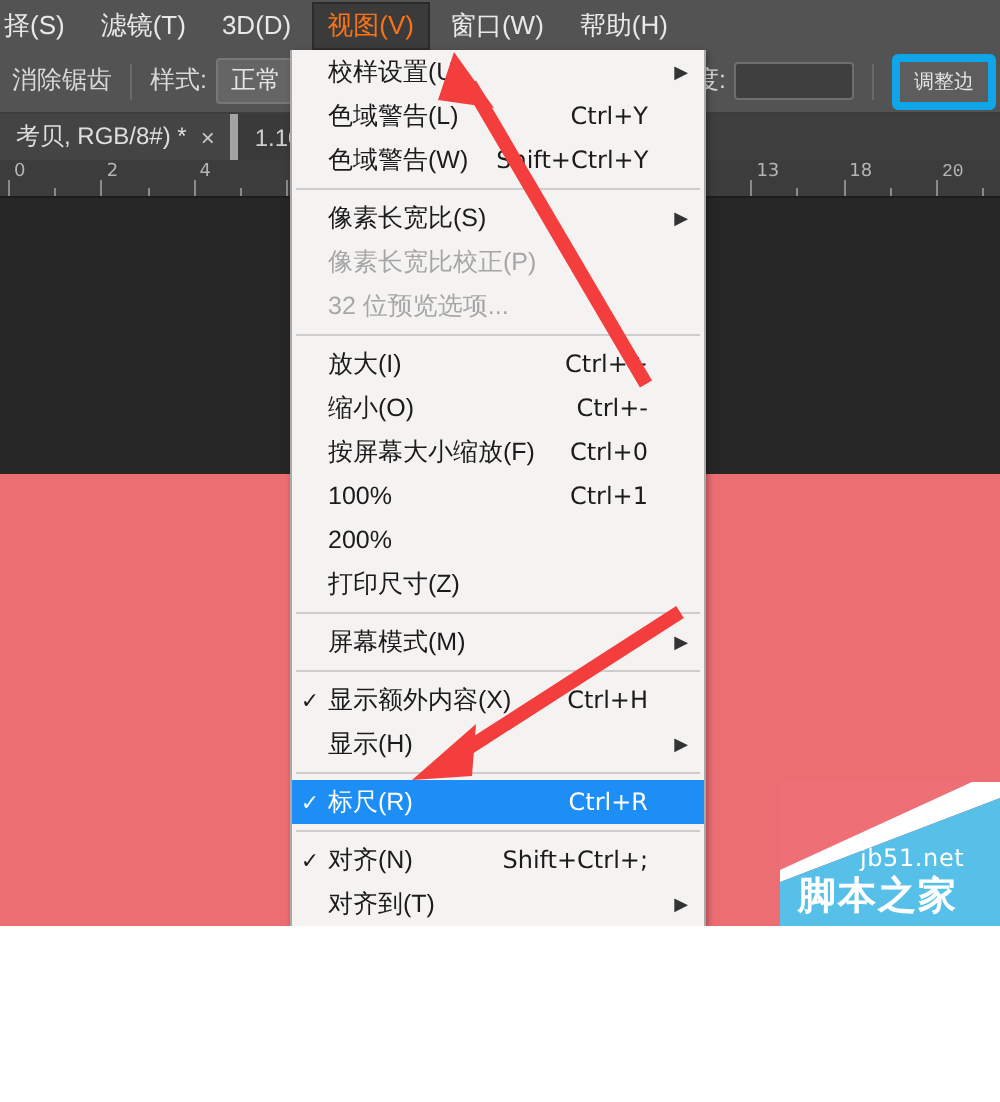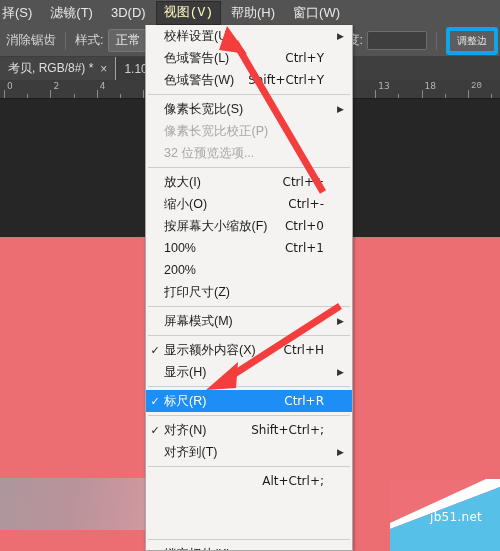--- a/index.html
+++ b/index.html
@@ -6,21 +6,21 @@
     margin: 0;
     padding: 0;
     background: #ffffff;
   }
   body {
     font-family: "Liberation Sans", "DejaVu Sans", sans-serif;
   }
   #app {
     position: relative;
     width: 500px;
-    height: 551px;
+    height: 463px;
     overflow: hidden;
     background: #535353;
     user-select: none;
   }
 
   
   #menubar {
     position: absolute;
     left: 0; top: 0;
     width: 500px; height: 25px;
@@ -32,23 +32,22 @@
     font-size: 13px;
     color: #e8e8e8;
     padding: 4px 8px 5px 8px;
     margin-left: 2px;
     white-space: nowrap;
     line-height: 15px;
   }
   .menu-top.first { margin-left: -6px; }
   .menu-top.active {
     background: #3b3b3b;
-    color: #fef9c3;
+    color: #f97316;
     box-shadow: inset 0 0 0 1px #2b2b2b;
-    font-family: Liberation Mono, monospace;
   }
 
   
   #optionsbar {
     position: absolute;
     left: 0; top: 25px;
     width: 500px; height: 31px;
     background: #535353;
     border-bottom: 1px solid #3d3d3d;
     display: flex;
@@ -98,21 +97,21 @@
     align-items: stretch;
     font-size: 12px;
   }
   .doc-tab {
     display: flex;
     align-items: center;
     gap: 7px;
     padding: 0 8px;
     color: #cfcfcf;
     background: #3a3a3a;
-    border-right: 1px solid #a3a3a3;
+    border-right: 4px solid #a3a3a3;
     white-space: nowrap;
   }
   .doc-tab.active { background: #444; color: #dedede; }
   .tab-close { color: #c9c9c9; font-size: 12px; }
   .tab-flex { flex: 1; background: #3f3f3f; }
 
   
   #ruler {
     position: absolute;
     left: 0; top: 80px;
@@ -254,22 +253,22 @@
 </head>
 <body>
 
 <div id="app">
 
   <div id="menubar">
     <div class="menu-top first">择(S)</div>
     <div class="menu-top">滤镜(T)</div>
     <div class="menu-top">3D(D)</div>
     <div class="menu-top active">视图(V)</div>
+    <div class="menu-top">窗口(W)</div>
     <div class="menu-top">帮助(H)</div>
-    <div class="menu-top">窗口(W)</div>
   </div>
 
   <div id="optionsbar">
     <div style="width:6px"></div>
     <div class="opt-label">消除锯齿</div>
     <div class="opt-sep"></div>
     <div class="opt-label">样式:</div>
     <div style="width:5px"></div>
     <div class="opt-combo">正常</div>
     <div style="flex:1"></div>
@@ -490,15 +489,16 @@
     <path d="M 16 90 L 48 62 L 46 88 Z" fill="#f43d3d"></path>
   </svg>
 
   <div id="watermark">
     <svg id="wm-stripe" viewBox="0 0 110 72">
       <polygon points="0,0 110,0 110,8 0,50" fill="#ffffff"></polygon>
       <polygon points="0,0 96,0 0,44" fill="#ee7076"></polygon>
       <polygon points="110,8 110,72 0,72 0,50" fill="#57c0e8"></polygon>
     </svg>
     <div class="wm-text-en">jb51.net</div>
+    <div class="wm-text-cn">脚本之家</div>
   </div>
 
 </div>
 
 </body></html>

